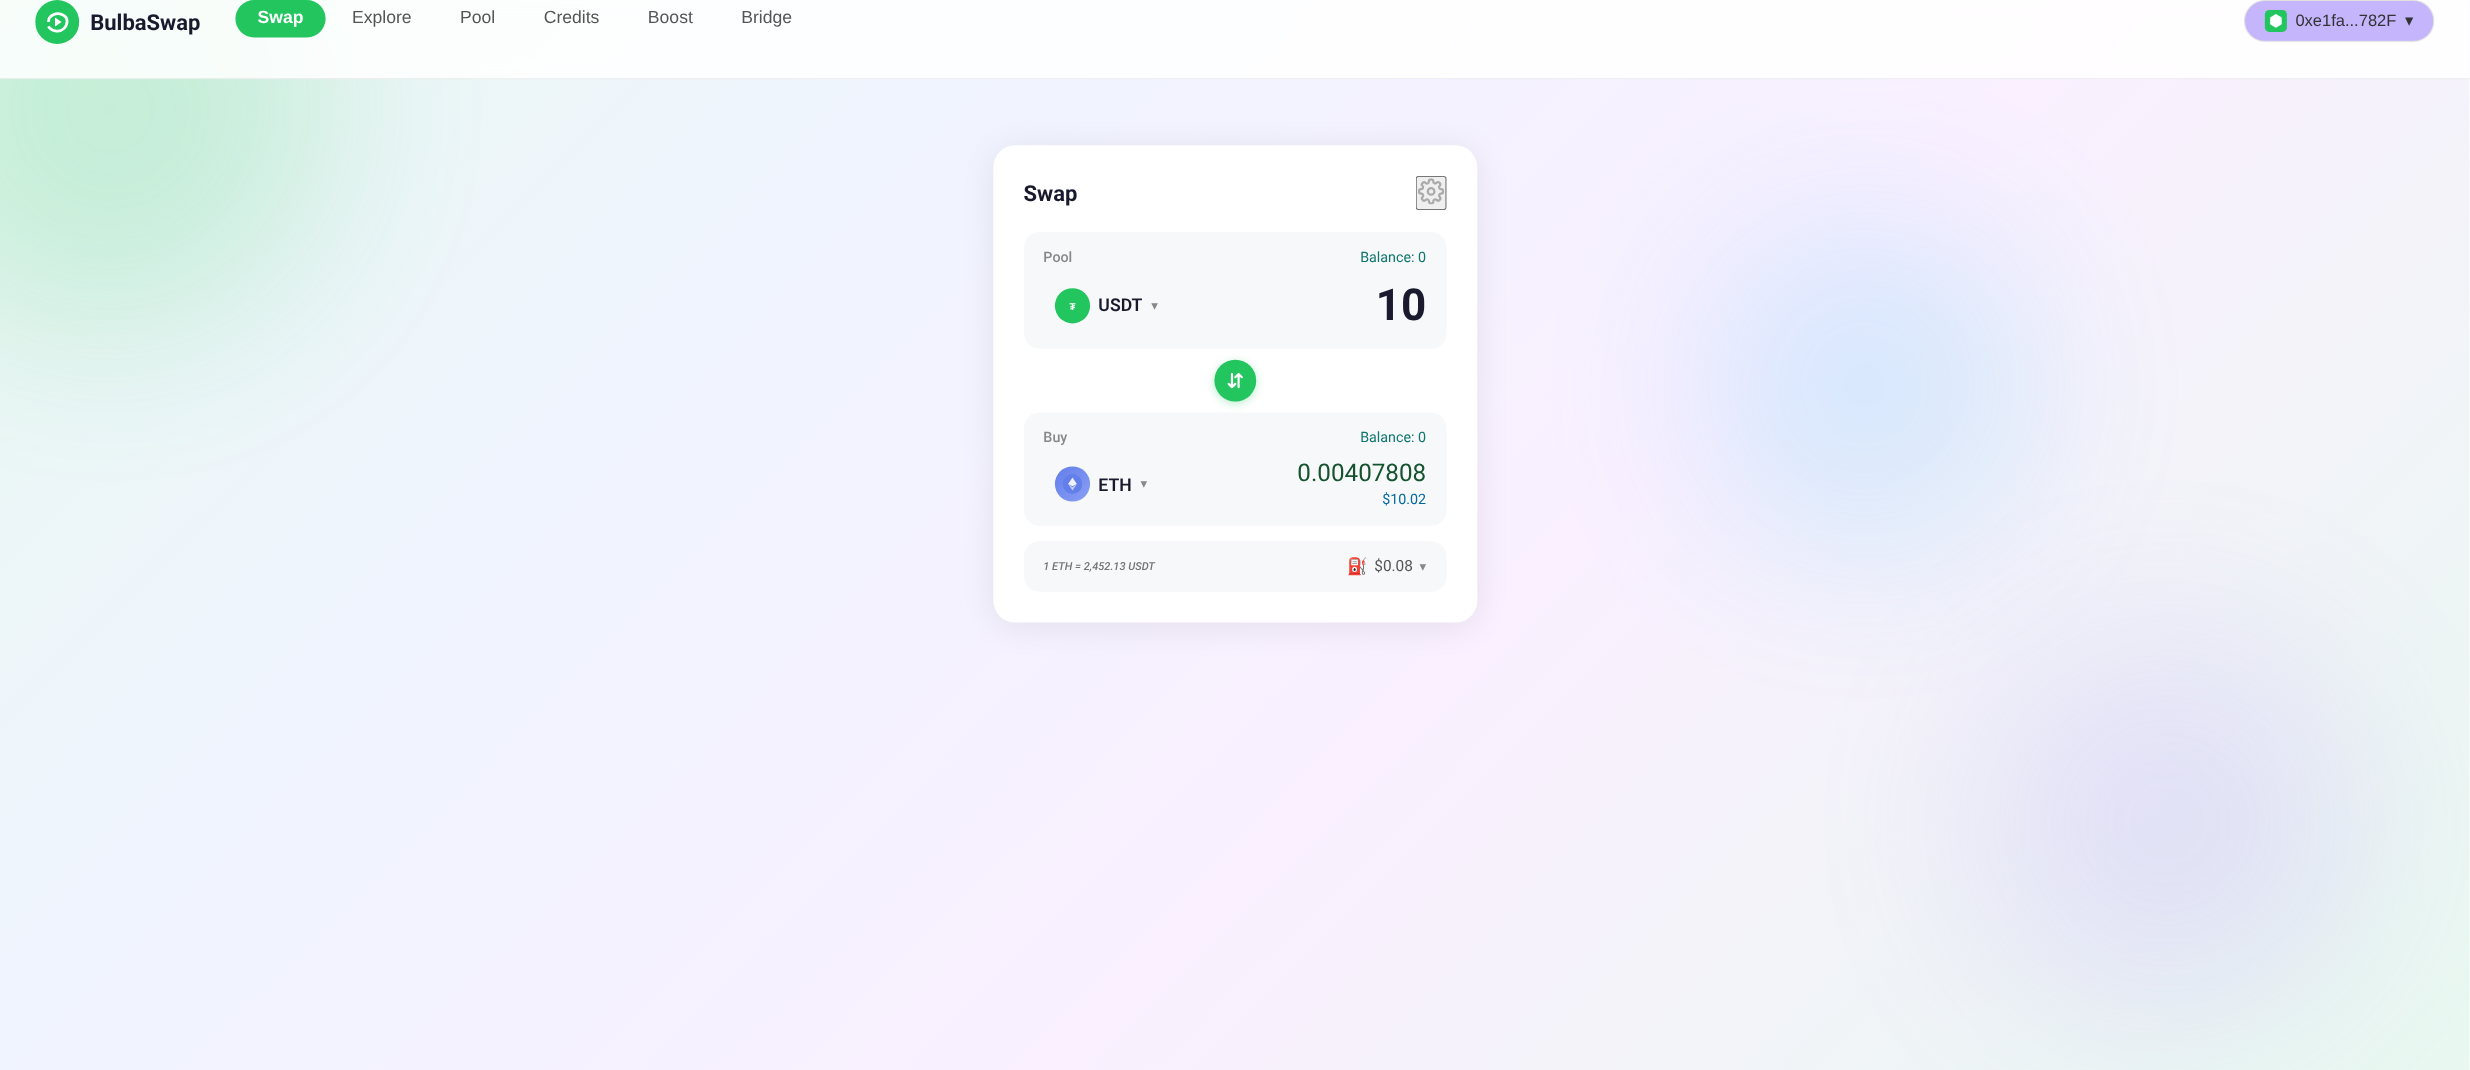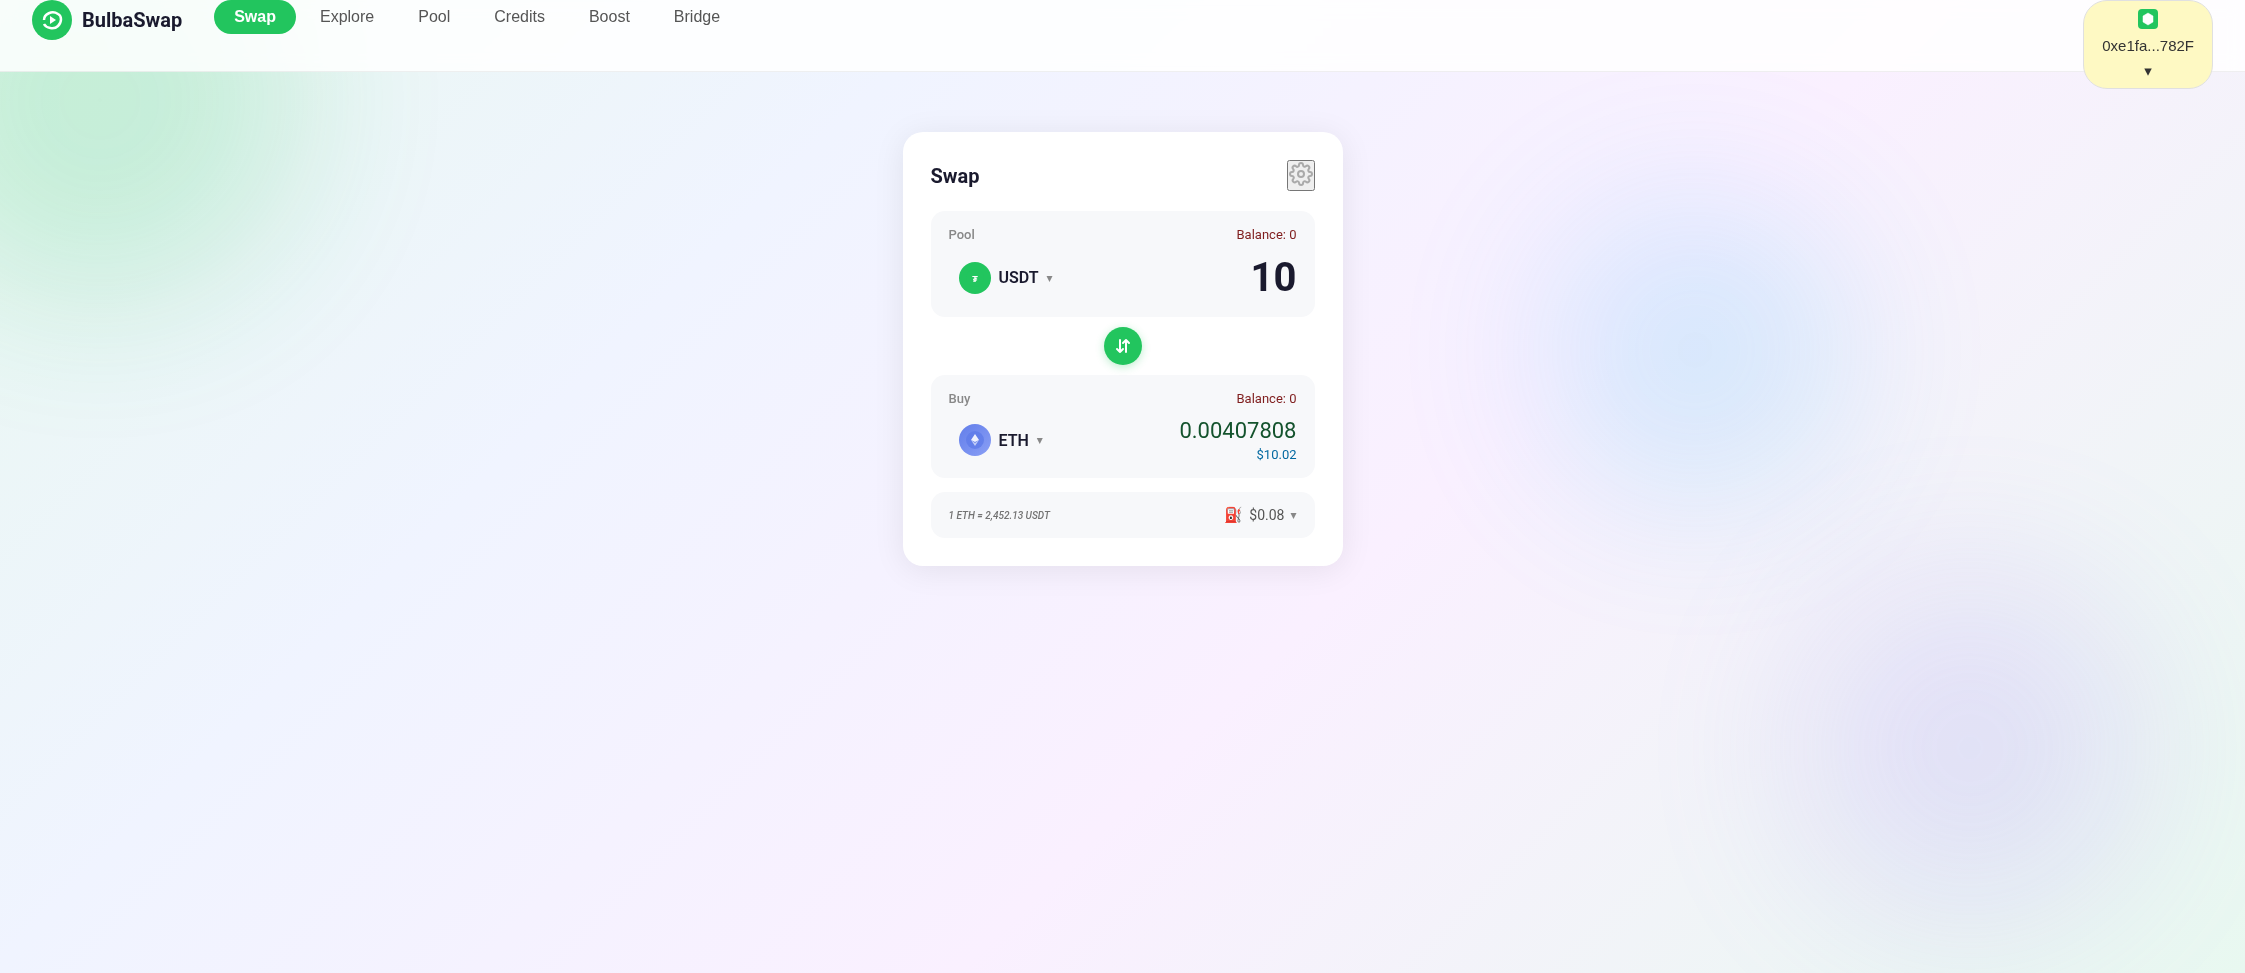--- a/index.html
+++ b/index.html
@@ -59,27 +59,26 @@
       color: #fff;
       font-weight: 600;
     }
     .wallet-btn {
       display: flex;
       align-items: center;
       gap: 8px;
       padding: 8px 18px;
       border-radius: 24px;
       border: 1.5px solid #e0e0e0;
-      background: #fef9c3;
+      background: #c4b5fd;
       font-size: 15px;
       font-weight: 500;
       color: #333;
       cursor: pointer;
       margin-left: auto;
-      flex-direction: column;
     }
     .wallet-icon {
       width: 20px;
       height: 20px;
       background: #22c55e;
       border-radius: 4px;
       display: flex;
       align-items: center;
       justify-content: center;
     }
@@ -132,21 +131,21 @@
       align-items: center;
       margin-bottom: 12px;
     }
     .token-box-label {
       font-size: 13px;
       color: #888;
       font-weight: 500;
     }
     .token-balance {
       font-size: 13px;
-      color: #7f1d1d;
+      color: #0f766e;
     }
     .token-row {
       display: flex;
       justify-content: space-between;
       align-items: center;
     }
     .token-selector {
       display: flex;
       align-items: center;
       gap: 8px;

